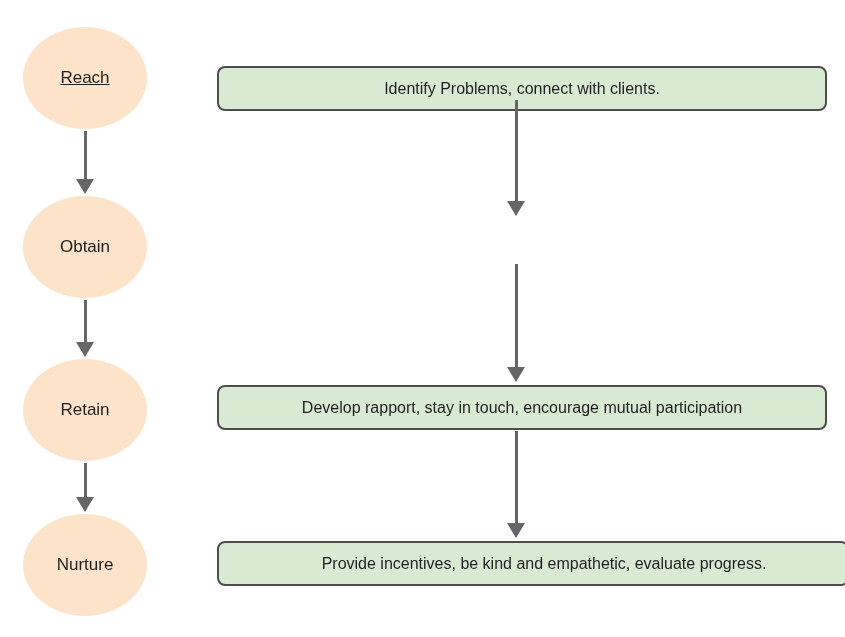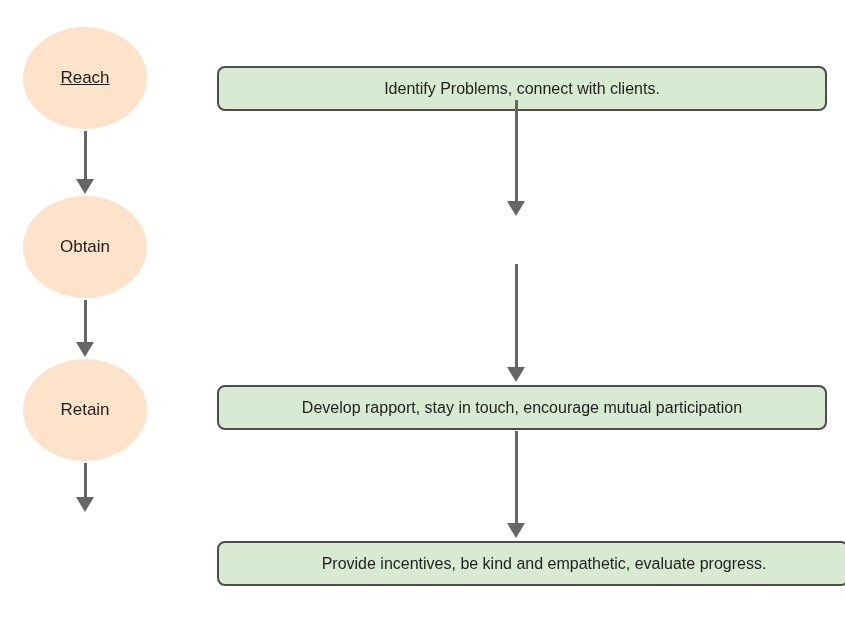--- a/index.html
+++ b/index.html
@@ -91,20 +91,23 @@
 
   <div class="stage-circle c1">
     <span>Reach</span>
   </div>
   <div class="stage-circle c3">
     <span>Retain</span>
   </div>
   <div class="stage-circle c2">
     <span>Obtain</span>
   </div>
+  <div class="stage-circle c4">
+    <span>Nurture</span>
+  </div>
 
   <div class="desc-box b1">
     <span>Identify Problems, connect with clients.</span>
   </div>
   <div class="desc-box b3">
     <span>Develop rapport, stay in touch, encourage mutual participation</span>
   </div>
   <div class="desc-box b4">
     <span>Provide incentives, be kind and empathetic, evaluate progress.</span>
   </div>

